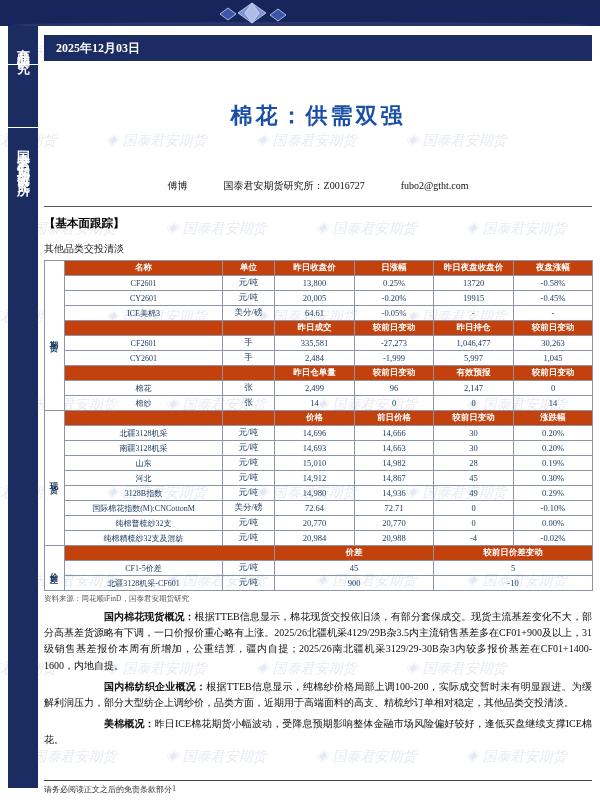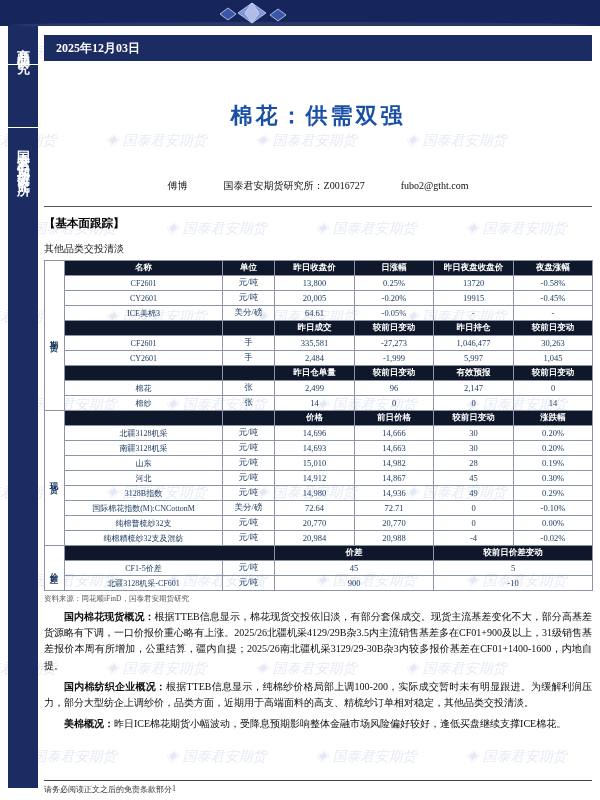--- a/index.html
+++ b/index.html
@@ -21,27 +21,27 @@
   .content{position:absolute;left:44px;right:8px;top:26px;bottom:0;z-index:1;}
   .date-bar{margin-top:9px;height:26px;background:#1b2c63;color:#fff;font-weight:bold;
             font-size:12px;display:flex;align-items:center;padding-left:12px;box-sizing:border-box;}
   .title{margin:40px 0 0;text-align:center;color:#1a4fa8;font-size:22px;font-weight:bold;letter-spacing:3px;}
   .author-line{margin-top:48px;display:flex;justify-content:center;gap:36px;font-size:10px;align-items:baseline;color:#111;}
   .head-rule{margin-top:13px;border-top:1.5px solid #555;}
   .sec-heading{margin-top:9px;font-size:11.5px;font-weight:bold;color:#000;}
   .table-caption{margin:11px 0 4px;font-size:10px;color:#222;}
   table{width:548px;border-collapse:collapse;table-layout:fixed;font-size:8.5px;color:#17365d;}
   th,td{border:1px solid #8d94a6;padding:1px 2px;text-align:center;height:12px;overflow:hidden;white-space:nowrap;}
-  th.h{background:#0f172a;color:#fff;font-weight:bold;}
+  th.h{background:#c2410c;color:#fff;font-weight:bold;}
   td.sec-label{font-weight:bold;writing-mode:vertical-rl;text-orientation:upright;letter-spacing:3px;
                background:#fff;color:#17365d;padding:2px 0;}
   td.name{font-size:8px;}
   .source-note{font-size:7.5px;color:#555;margin-top:3px;}
   .news p{font-size:10px;line-height:1.62;text-align:justify;text-indent:2em;margin:5px 0;color:#0d0d0d;}
-  .news .lead{font-weight:bold;}
+  .news .lead{font-weight:bold;margin-left:40px;}
   .trend-heading{margin-top:8px;font-size:11.5px;font-weight:bold;}
   .footer{position:absolute;left:44px;right:8px;bottom:5px;z-index:2;border-top:1.5px solid #444;
           display:flex;justify-content:flex-start;font-size:8px;color:#333;padding-top:3px;}
   .footer .pageno{padding-right:2px;}
 </style>
 </head>
 <body>
 
 <div class="page">
 

